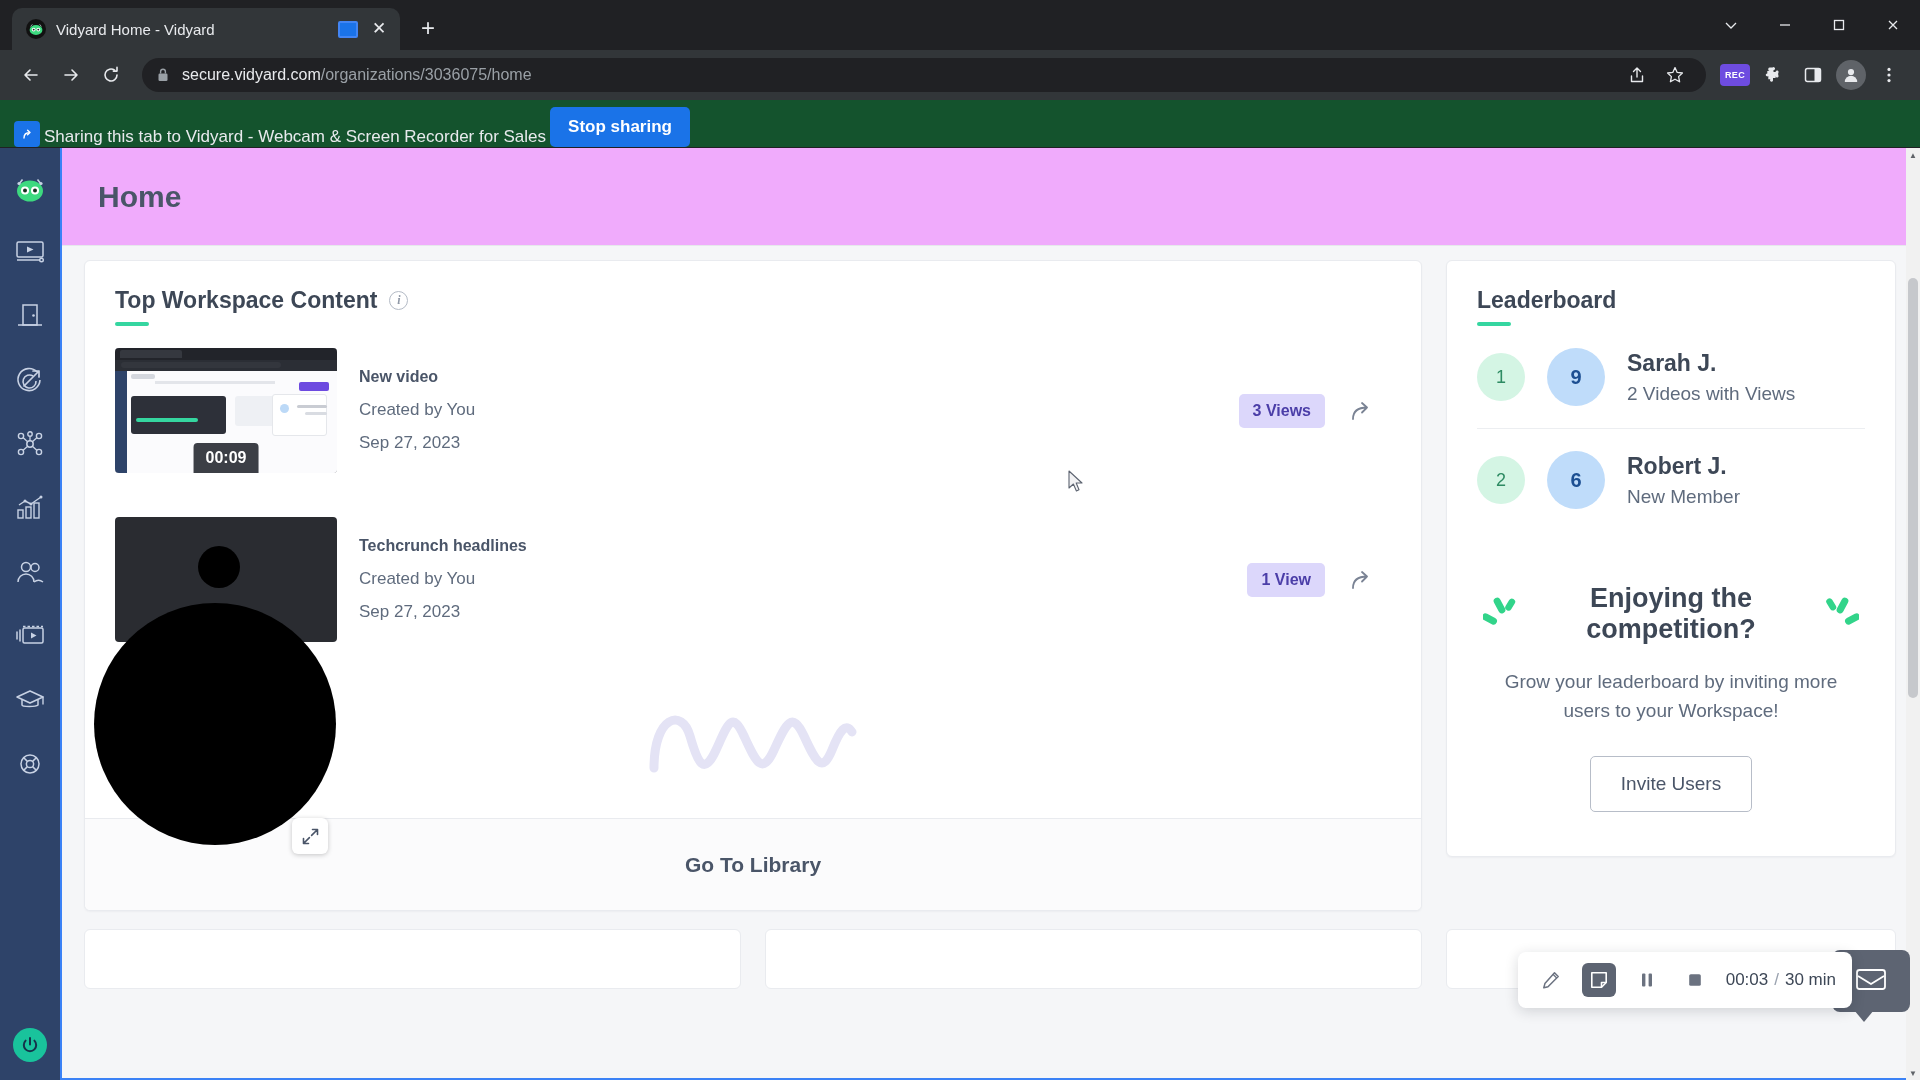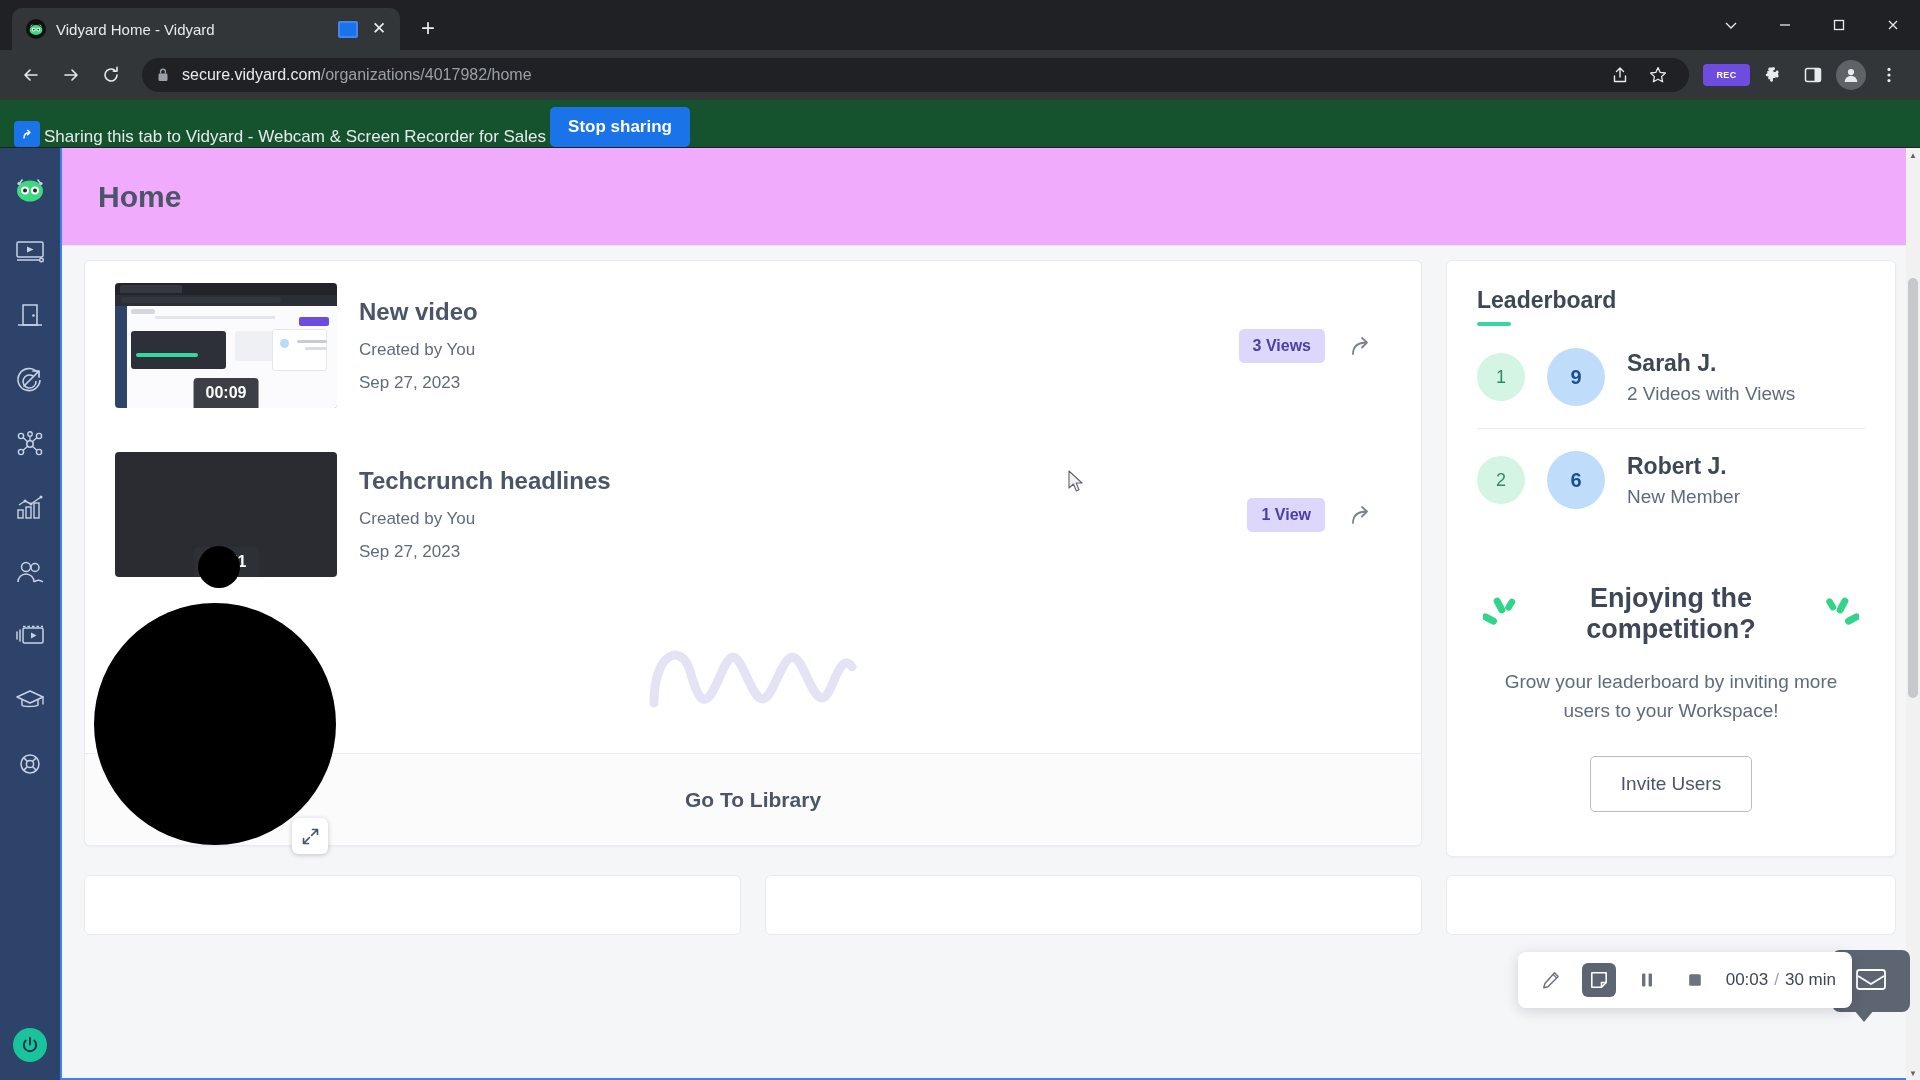--- a/index.html
+++ b/index.html
@@ -68,21 +68,21 @@
   .lock-icon { color:#9aa0a6; display:flex; flex:0 0 auto; }
   .url { font-size:16px; color:#9aa0a6; white-space:nowrap; overflow:hidden;
          text-overflow:ellipsis; }
   .url b { color:#e8eaed; font-weight:400; }
   .omni-actions { display:flex; align-items:center; gap:4px; margin-left:auto; flex:0 0 auto; }
   .tb-icon {
     width:34px; height:34px; display:flex; align-items:center; justify-content:center;
     color:#e8eaed; cursor:pointer; flex:0 0 auto;
   }
   .rec-badge {
-    width:47px; height:22px; border-radius:4px; background:#6e4ce0;
+    width:30px; height:22px; border-radius:4px; background:#6e4ce0;
     color:#fff; font-size:9px; font-weight:700; letter-spacing:.3px;
     display:flex; align-items:center; justify-content:center; flex:0 0 auto;
   }
   .avatar-btn {
     width:30px; height:30px; border-radius:50%; background:#5f6368;
     display:flex; align-items:center; justify-content:center; color:#e8eaed;
     flex:0 0 auto; cursor:pointer;
   }
 
   
@@ -196,21 +196,21 @@
   .mini-av { position:absolute; right:48px; top:56px; width:9px; height:9px;
              border-radius:50%; background:#bcd9f7; }
   .mini-ln { position:absolute; right:10px; top:57px; width:30px; height:3px;
              background:#c9ccd3; border-radius:2px; }
   .mini-ln2 { position:absolute; right:10px; top:64px; width:22px; height:3px;
               background:#d9dce2; border-radius:2px; }
   .mini-line-a { position:absolute; left:40px; top:33px; width:120px; height:3px;
                  background:#e3e5ea; }
 
   .vmeta { flex:1 1 auto; min-width:0; }
-  .vtitle { font-size:24px; font-weight:700; color:#4a5568; margin-bottom:14px; cursor:pointer; }
+  .vtitle { font-size:16px; font-weight:700; color:#4a5568; margin-bottom:14px; cursor:pointer; }
   .vsub { font-size:17px; color:#5f6b7d; margin-bottom:13px; }
   .vdate { font-size:17px; color:#5f6b7d; }
   .vright { display:flex; align-items:center; gap:26px; flex:0 0 auto; padding-right:14px; }
   .views-badge {
     background:#dcd7fb; color:#4b3ea8; font-size:16px; font-weight:600;
     padding:8px 14px; border-radius:5px; white-space:nowrap; cursor:pointer;
   }
   .share-arrow { color:#7a8394; cursor:pointer; display:flex; }
 
   
@@ -376,21 +376,21 @@
       </svg>
     </div>
 
     <div class="omnibox">
       <span class="lock-icon">
         <svg width="14" height="16" viewBox="0 0 14 16">
           <rect x="2.5" y="6.5" width="9" height="7.5" rx="1.3" fill="#9aa0a6"></rect>
           <path d="M4.6 6.5 V4.6 a2.4 2.4 0 0 1 4.8 0 V6.5" stroke="#9aa0a6" stroke-width="1.4" fill="none"></path>
         </svg>
       </span>
-      <span class="url"><b>secure.vidyard.com</b><span>/organizations/4017982/home</span></span>
+      <span class="url"><b>secure.vidyard.com</b><span>/organizations/3036075/home</span></span>
       <span class="omni-actions">
         <span class="tb-icon">
           <svg width="18" height="18" viewBox="0 0 18 18">
               <path d="M9 2 V11 M5.5 5.5 L9 2 L12.5 5.5 M3.5 10 V15.5 H14.5 V10" stroke="#e8eaed" stroke-width="1.4" fill="none" stroke-linecap="round" stroke-linejoin="round"></path>
             </svg>
         </span>
         <span class="tb-icon">
           <svg width="18" height="18" viewBox="0 0 18 18">
               <path d="M9 1.6 L11.2 6.4 L16.4 7 L12.6 10.6 L13.6 15.8 L9 13.2 L4.4 15.8 L5.4 10.6 L1.6 7 L6.8 6.4 Z" stroke="#e8eaed" stroke-width="1.3" fill="none" stroke-linejoin="round"></path>
             </svg>
@@ -537,20 +537,27 @@
     <div class="main">
       <div class="main-inner">
 
         <div class="page-header">
           <div class="page-title">Home</div>
         </div>
 
         <div class="content-row">
 
           <div class="card card-left">
+            <div class="card-pad">
+              <div class="sec-title-row">
+                <div class="sec-title">Top Workspace Content</div>
+                <div class="info-dot">i</div>
+              </div>
+              <div class="underline"></div>
+            </div>
 
             <div class="vlist">
 
               <div class="vrow">
                 <div class="thumb">
                   <div class="mini">
                     <div class="mini-top"></div>
                       <div class="mini-tab"></div>
                     <div class="mini-bar2"></div>
                       <div class="mini-url"></div>

